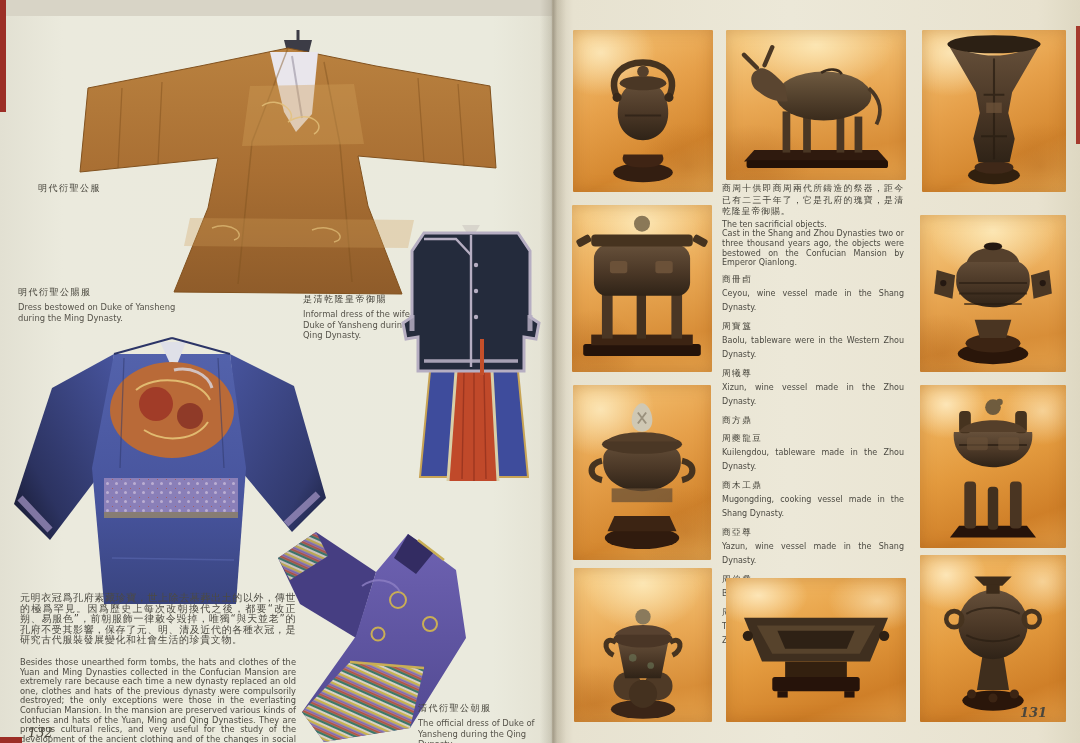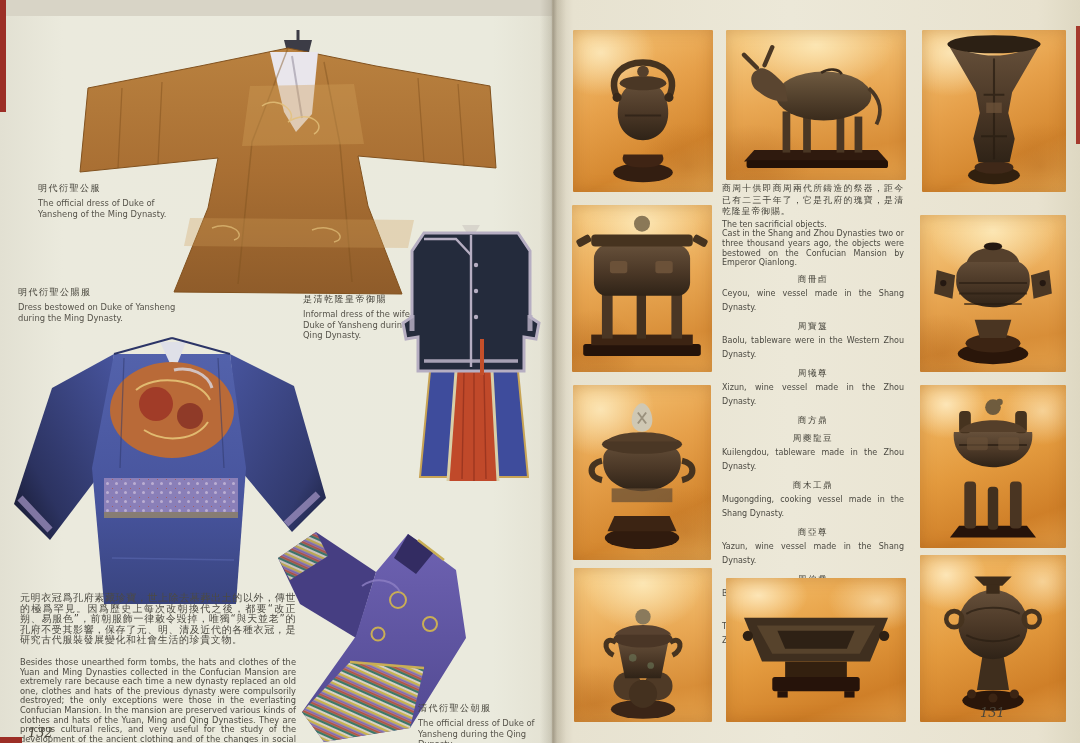--- a/index.html
+++ b/index.html
@@ -34,29 +34,29 @@
   .cap .zh{font-size:9px;letter-spacing:1.5px;color:#45433a;margin-bottom:3px;}
   .cap .en{font-size:8.4px;line-height:10.6px;}
   .para{position:absolute;color:#4c4a42;text-align:justify;}
   .para-zh{left:20px;top:577px;width:276px;font-size:10px;line-height:10.6px;letter-spacing:.6px;}
   .para-en{left:20px;top:642px;width:276px;font-size:8.3px;line-height:9.6px;}
   .pagenum{
     position:absolute;font-family:"DejaVu Serif",serif;font-style:italic;
     font-size:13px;color:#4a463c;
   }
   .pagenum-left{left:28px;top:709px;}
-  .pagenum-right{left:980px;top:705px;}
+  .pagenum-right{left:1020px;top:705px;font-weight:bold;}
 
   
   .rt-col{position:absolute;left:722px;top:183px;width:182px;color:#4c4a42;}
   .rt-zh{font-size:8.8px;line-height:11.6px;letter-spacing:1px;color:#45433a;text-align:justify;}
   .rt-en{font-size:8px;line-height:9.6px;text-align:justify;}
   .rt-intro-en{margin-top:2px;}
   .entry{margin-top:6px;}
-  .entry .zh{font-size:8.6px;letter-spacing:1.5px;color:#45433a;margin-bottom:1px;text-align:center;}
+  .entry .zh{font-size:8.6px;letter-spacing:1.5px;color:#45433a;margin-bottom:1px;}
   .entry .en{font-size:8px;line-height:14px;text-align:justify;}
 
   
   .photo{position:absolute;box-shadow:inset 0 0 16px rgba(130,65,10,.28);border-radius:1px;}
   .photo svg{display:block;width:100%;height:100%;}
   .silk-a{background:
     radial-gradient(ellipse 65% 45% at 20% 14%, rgba(255,243,205,.75), rgba(255,243,205,0) 60%),
     radial-gradient(ellipse 55% 42% at 82% 84%, rgba(160,85,18,.30), rgba(160,85,18,0) 65%),
     linear-gradient(155deg,#f4c070 8%,#e6a04a 42%,#d4872f 74%,#e9ad56 100%);}
   .silk-b{background:
@@ -139,21 +139,20 @@
       <path d="M60,66 L56,146 M100,60 L96,142 M356,56 L362,140 M396,62 L402,144" stroke="#82521f" stroke-width="1.3" opacity=".5"></path>
       <path d="M188,64 L292,62 L302,122 L180,124 Z" fill="#cf9f58" opacity=".38"></path>
       <path d="M128,196 L352,198 L346,226 L122,224 Z" fill="#cf9f58" opacity=".3"></path>
       <path d="M200,84 C216,72 238,92 226,100 C248,86 266,104 252,112" stroke="#e3c07a" stroke-width="1.5" fill="none" opacity=".8"></path>
       <path d="M150,206 C170,198 186,214 172,218 M250,208 C270,200 288,216 272,220" stroke="#e3c07a" stroke-width="1.4" fill="none" opacity=".7"></path>
     </svg>
   </div>
 
   <div class="cap" style="left:38px;top:166px;width:152px">
     <div class="zh">明代衍聖公服</div>
-    <div class="en">The official dress of Duke of Yansheng of the Ming Dynasty.</div>
   </div>
 
   <div class="cap" style="left:18px;top:270px;width:170px">
     <div class="zh">明代衍聖公賜服</div>
     <div class="en">Dress bestowed on Duke of Yansheng during the Ming Dynasty.</div>
   </div>
 
   <div class="garment" style="left:4px;top:292px;width:334px;height:302px">
     <svg viewBox="0 0 334 302">
       <path d="M110,46 L48,80 L10,196 L46,232 L96,166 L102,120 Z" fill="url(#slvL)"></path>

